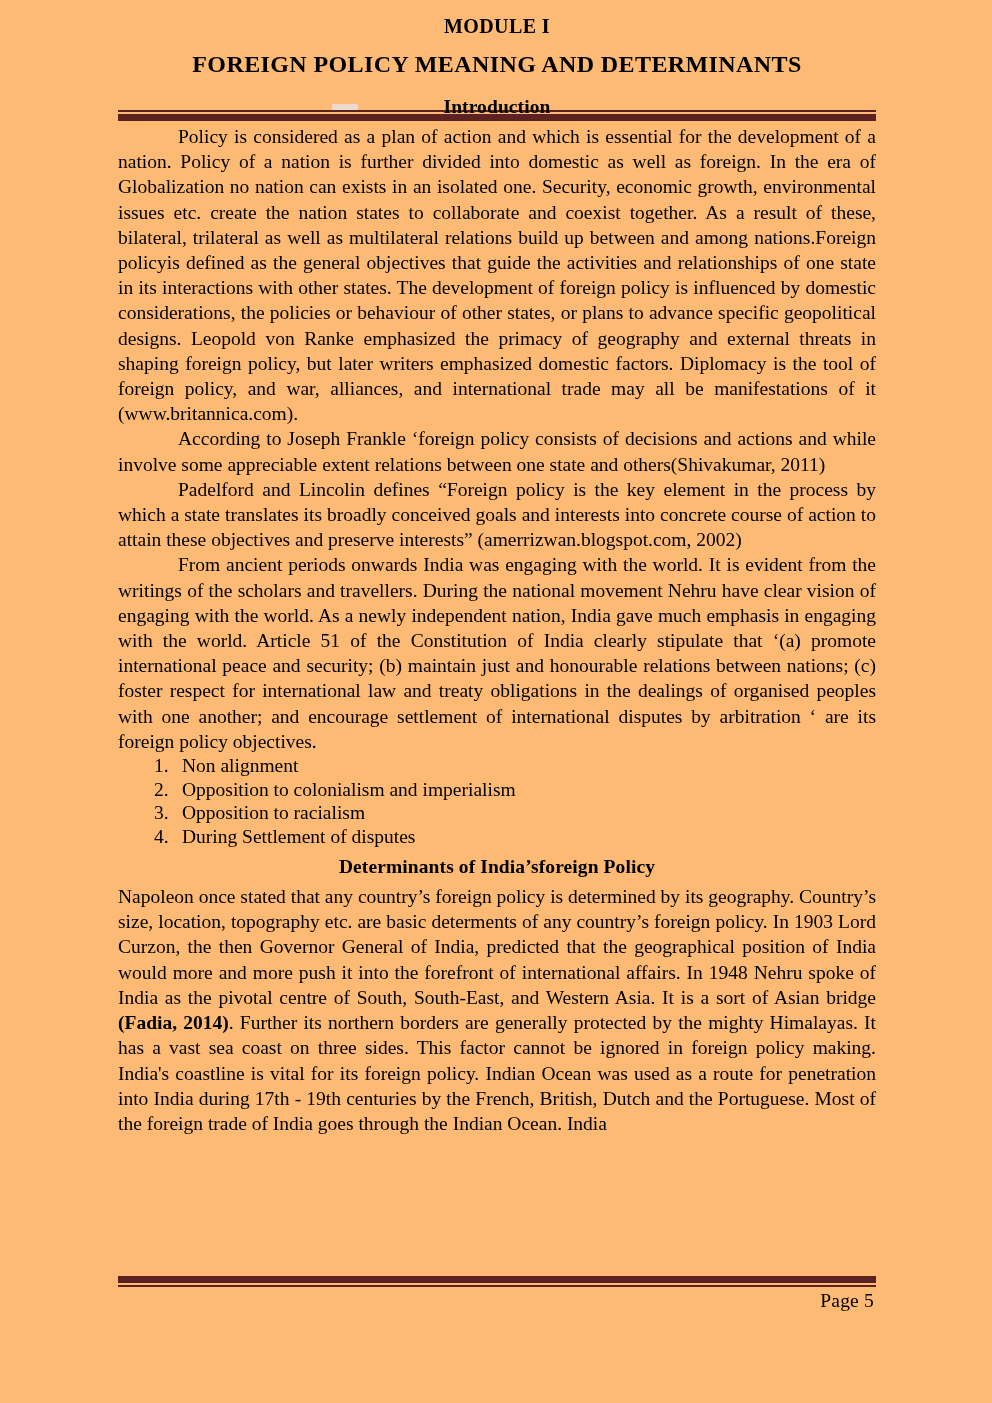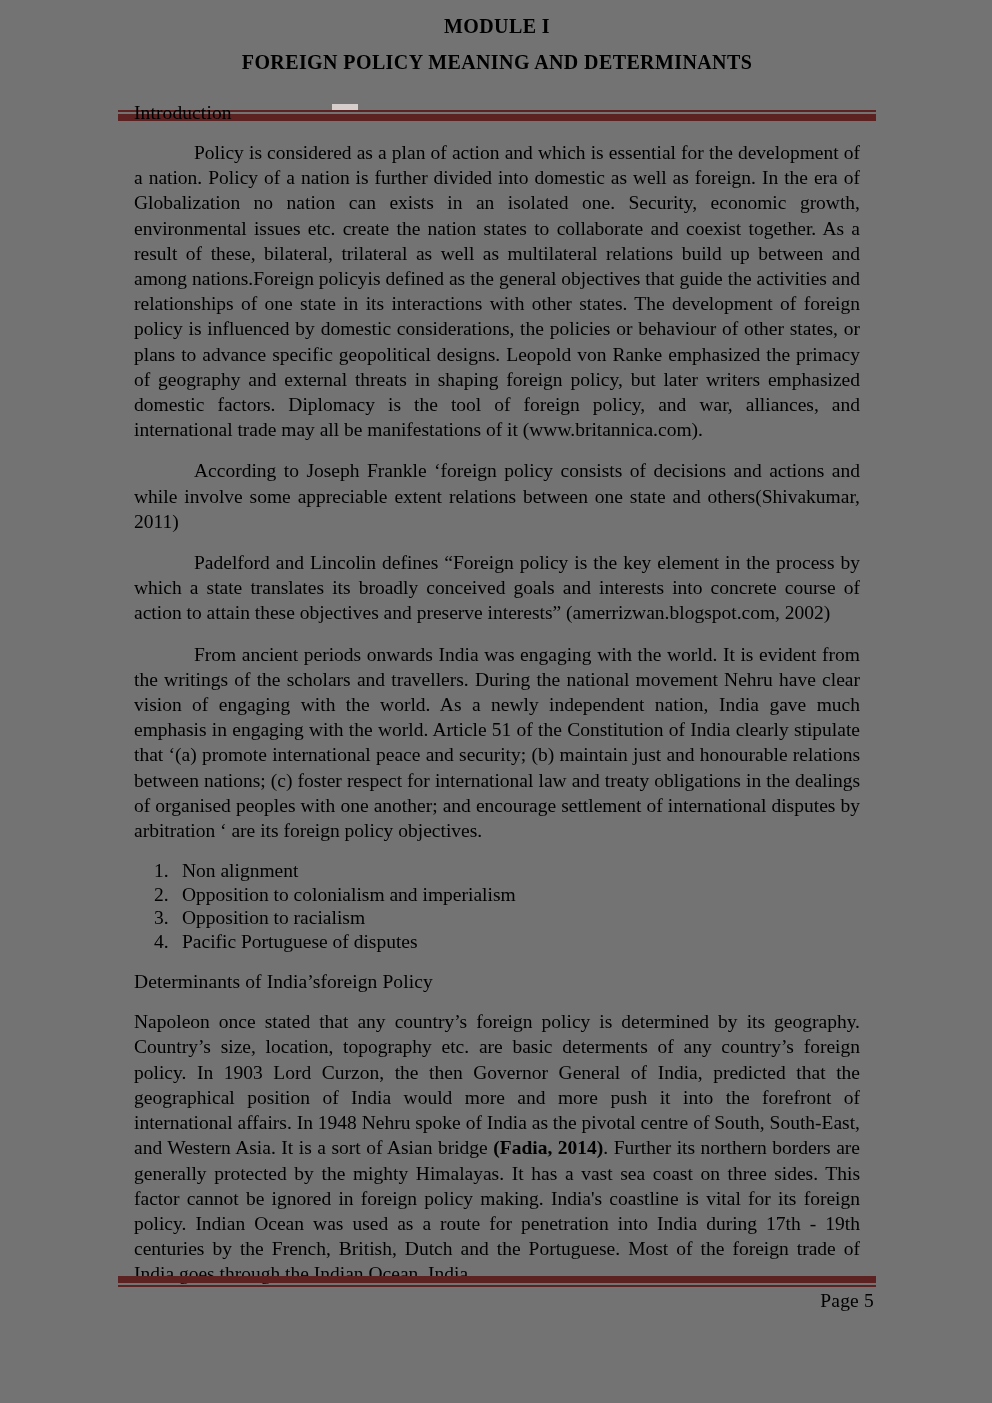--- a/index.html
+++ b/index.html
@@ -9,21 +9,21 @@
     background: #ffffff;
   }
   body {
     font-family: "Liberation Serif", "DejaVu Serif", serif;
     color: #000000;
   }
   .page {
     position: relative;
     width: 992px;
     height: 1403px;
-    background: #737373;
+    background: #fdba74;
     margin: 0 auto;
     overflow: hidden;
     box-sizing: border-box;
   }
 
   
   .content {
     position: absolute;
     left: 118px;
     top: 0;
@@ -83,47 +83,47 @@
     margin: 0;
     text-align: center;
     font-weight: bold;
     letter-spacing: .4px;
   }
   h1.module-title {
     font-size: 20px;
     padding-top: 15px;
   }
   h2.doc-title {
-    font-size: 20px;
+    font-size: 24px;
     padding-top: 13px;
   }
 
   h3.section-heading {
-    margin: 16px;
-    font-size: 19.5px;
-    font-weight: normal;
-    text-align: left;
+    margin: 6px;
+    font-size: 19.5px;
+    font-weight: bold;
+    text-align: center;
     letter-spacing: .1px;
   }
   .heading-intro { padding-top: 12px; }
   .heading-principles { padding-top: 5px; }
   .heading-determinants { padding-top: 2px; }
 
   h4.sub-heading {
     margin: 0;
     font-size: 19.5px;
     font-weight: bold;
     padding-left: 60px;
     padding-top: 2px;
   }
   h4.sub-heading .marker { display: inline-block; width: 28px; }
 
   
   p.para {
-    margin: 16px;
+    margin: 0;
     font-size: 19.5px;
     line-height: 25.2px;
     text-align: justify;
     text-justify: inter-word;
     hyphens: none;
   }
   p.indent { text-indent: 60px; }
   p.no-indent { text-indent: 0; }
   p.para + p.para { margin-top: 0; }
 
@@ -184,21 +184,21 @@
       <li>
         <span class="num">2.</span>
         <span>Opposition to colonialism and imperialism</span>
       </li>
       <li>
         <span class="num">3.</span>
         <span>Opposition to racialism</span>
       </li>
       <li>
         <span class="num">4.</span>
-        <span>Pacific Portuguese of disputes</span>
+        <span>During Settlement of disputes</span>
       </li>
     </ol>
 
     <h3 class="section-heading heading-determinants">Determinants of India’sforeign Policy</h3>
 
 
     <p class="para no-indent"><span>Napoleon once stated that any country’s foreign policy is determined by its geography. Country’s size, location, topography etc. are basic determents of any country’s foreign policy. In 1903 Lord Curzon, the then Governor General of India, predicted that the geographical position of India would more and more push it into the forefront of international affairs. In 1948 Nehru spoke of India as the pivotal centre of South, South-East, and Western Asia. It is a sort of Asian bridge </span><b>(Fadia, 2014)</b><span>. Further its northern borders are generally protected by the mighty Himalayas. It has a vast sea coast on three sides. This factor cannot be ignored in foreign policy making. India's coastline is vital for its foreign policy. Indian Ocean was used as a route for penetration into India during 17th - 19th centuries by the French, British, Dutch and the Portuguese. Most of the foreign trade of India goes through the Indian Ocean. India</span></p>
 
   </div>
 

